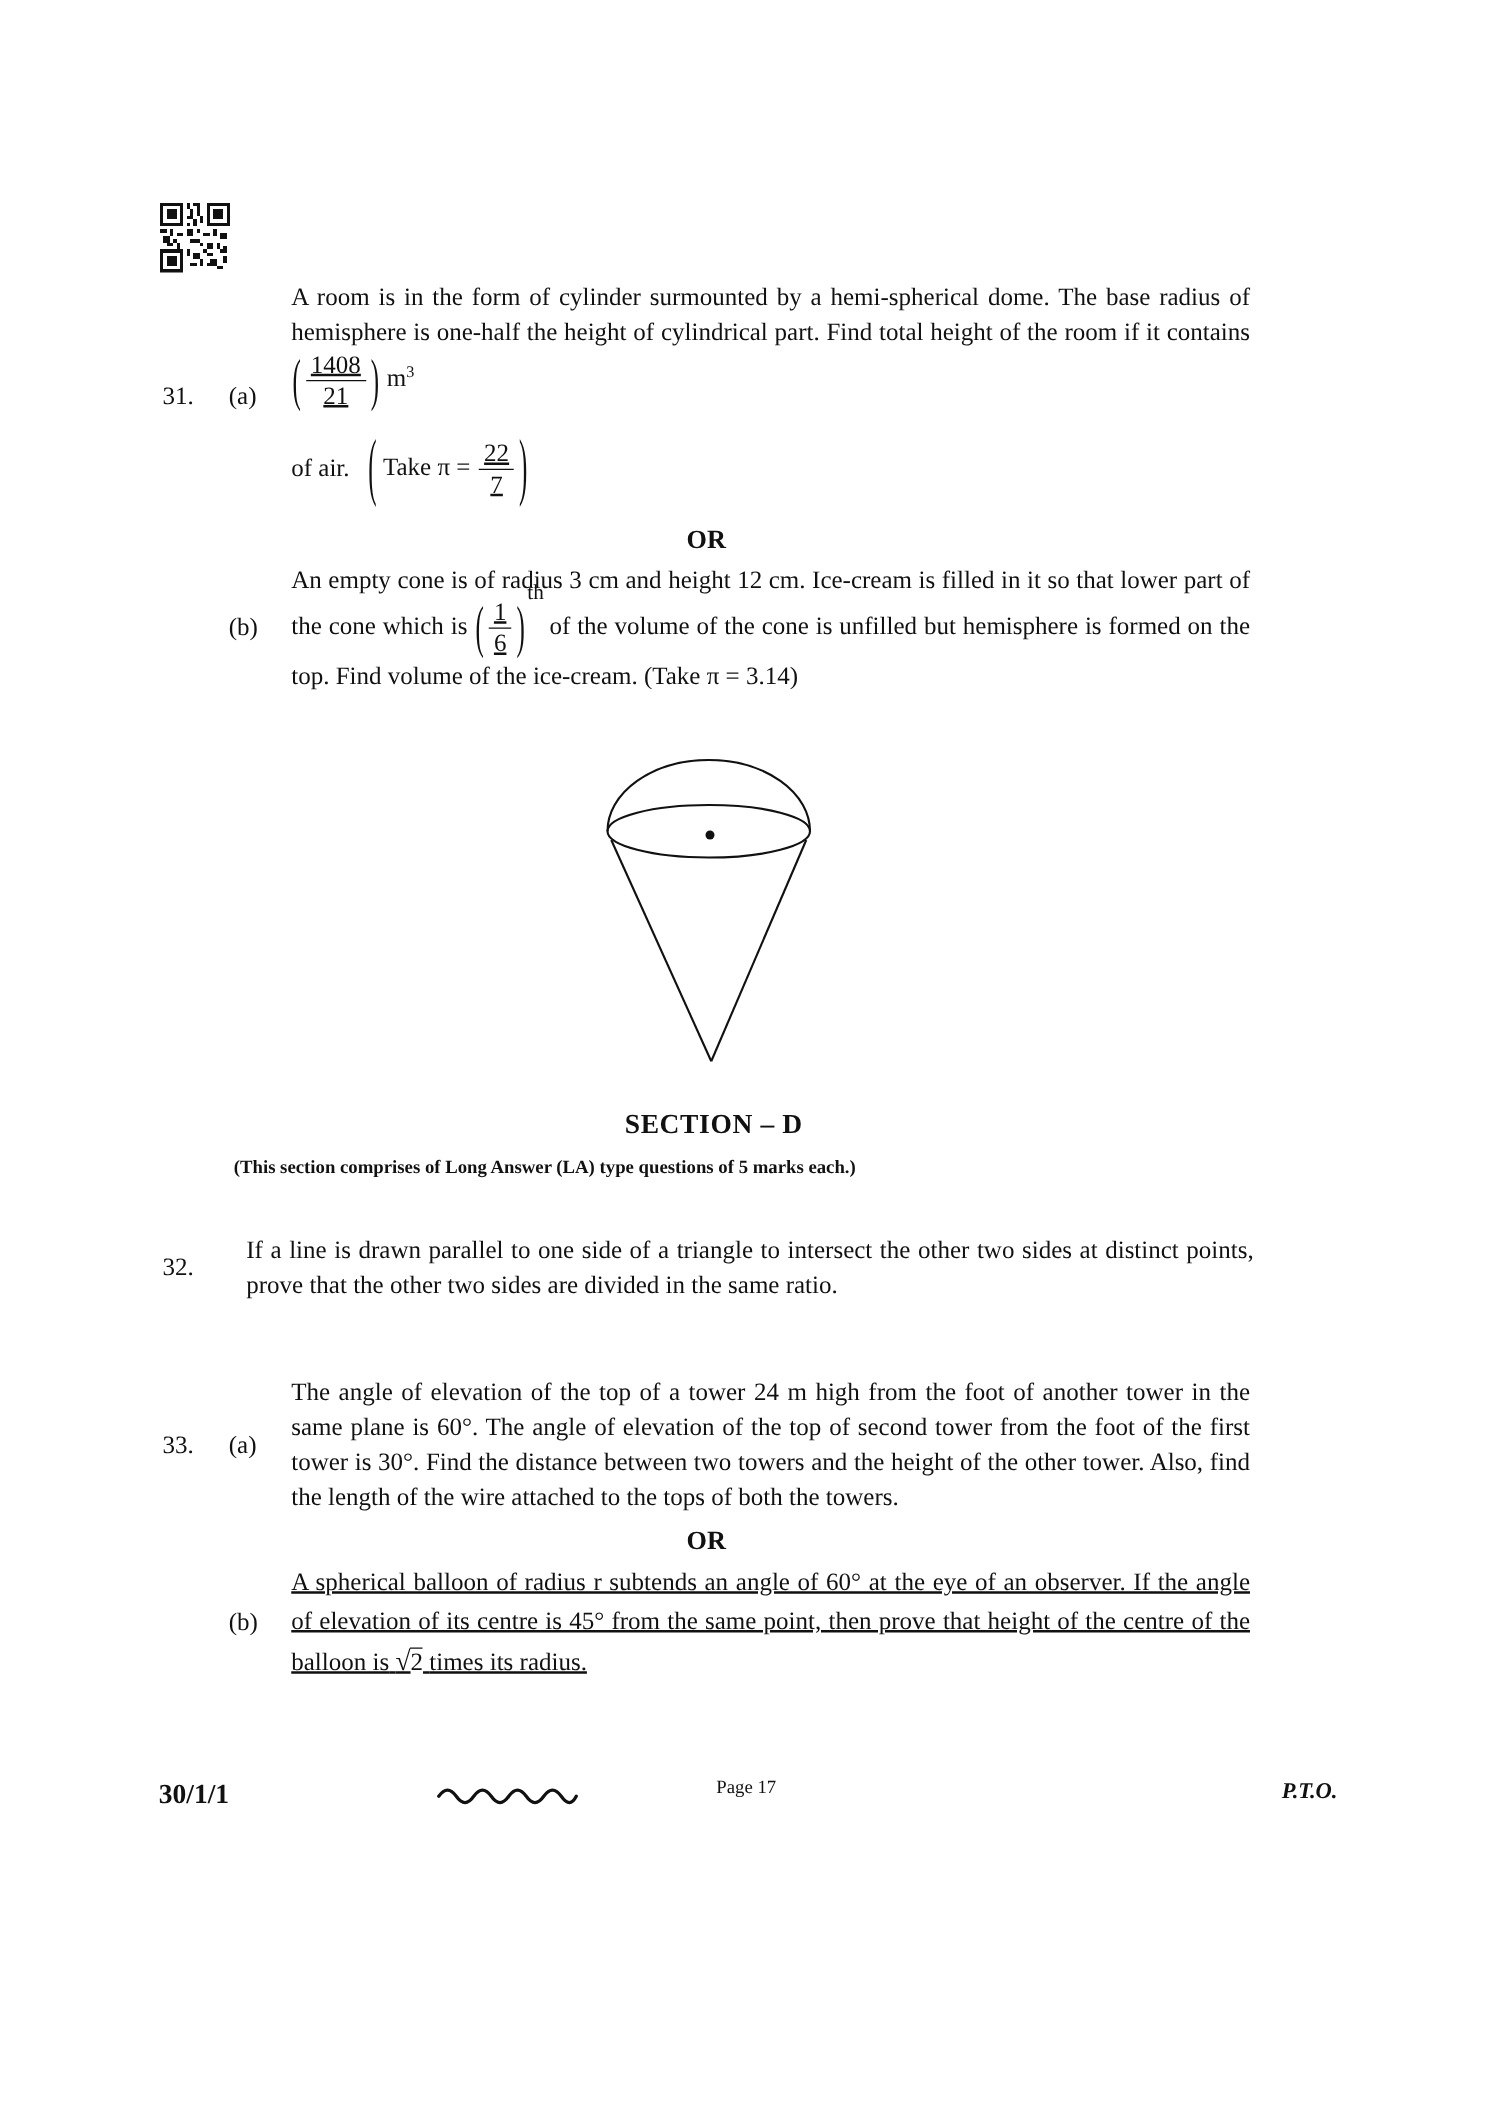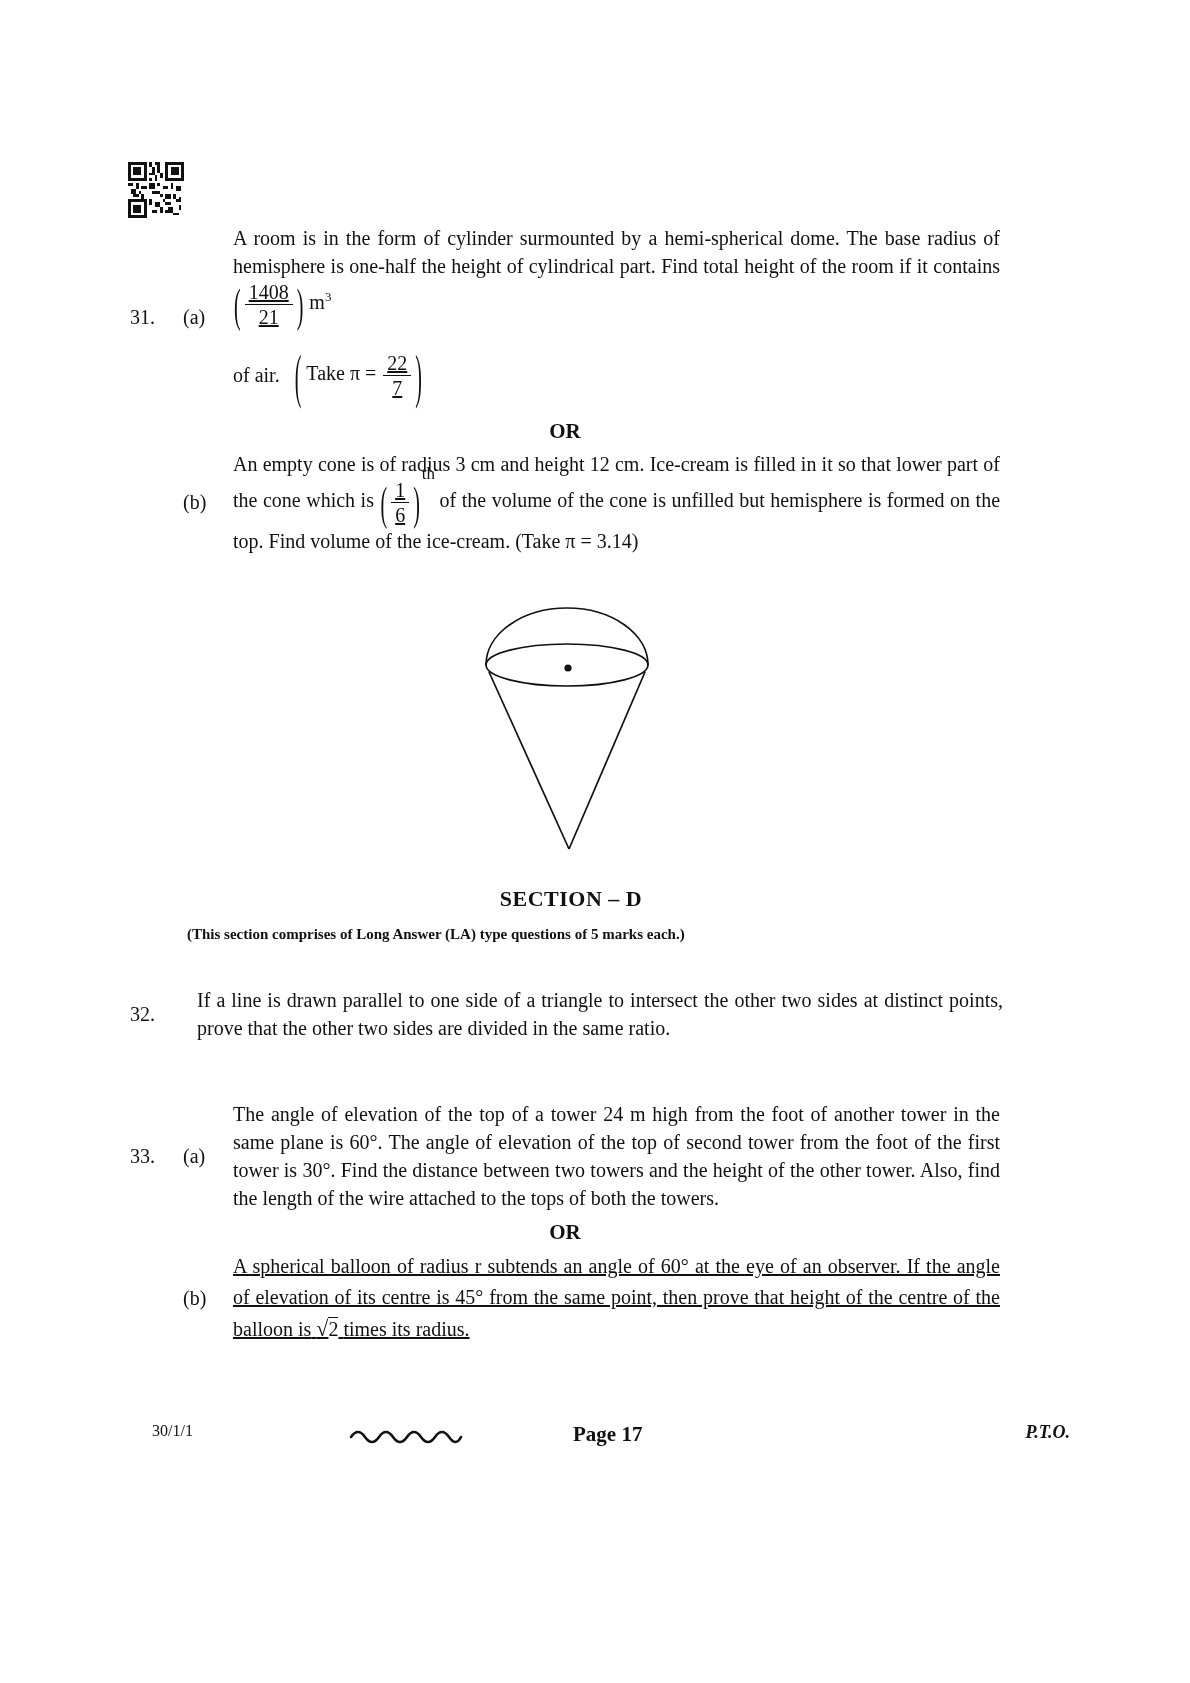--- a/index.html
+++ b/index.html
@@ -40,23 +40,23 @@
   
   .sqrt { white-space:nowrap; }
   .sqrt .radical { font-size:22px; }
   .sqrt .radicand { border-top:1.6px solid #111; display:inline-block; line-height:22px; }
   
   .cone-figure { position:absolute; left:468px; top:598px; }
   
   .section-title { position:absolute; top:886px; left:0; width:1142px; text-align:center; font-weight:bold; font-size:22px; letter-spacing:0.5px; }
   .section-desc { position:absolute; top:920px; left:187px; width:814px; font-weight:bold; font-size:15px; line-height:29px; text-align:justify; }
   
-  .footer-code { position:absolute; top:1422px; left:152px; font-weight:normal; font-size:16px; }
+  .footer-code { position:absolute; top:1422px; left:127px; font-weight:bold; font-size:22px; }
   .footer-squiggle { position:absolute; top:1427px; left:348px; }
-  .footer-page { position:absolute; top:1422px; left:573px; font-weight:bold; font-size:21px; }
+  .footer-page { position:absolute; top:1422px; left:573px; font-weight:normal; font-size:15px; }
   .footer-pto { position:absolute; top:1422px; right:120px; font-weight:bold; font-style:italic; font-size:18px; }
 </style>
 </head>
 <body>
 
 <div class="page">
 
   <div class="qr">
     <svg width="56" height="56" viewBox="0 0 21 21" shape-rendering="crispEdges">
       <rect x="0" y="0" width="21" height="21" fill="#fff"></rect>

